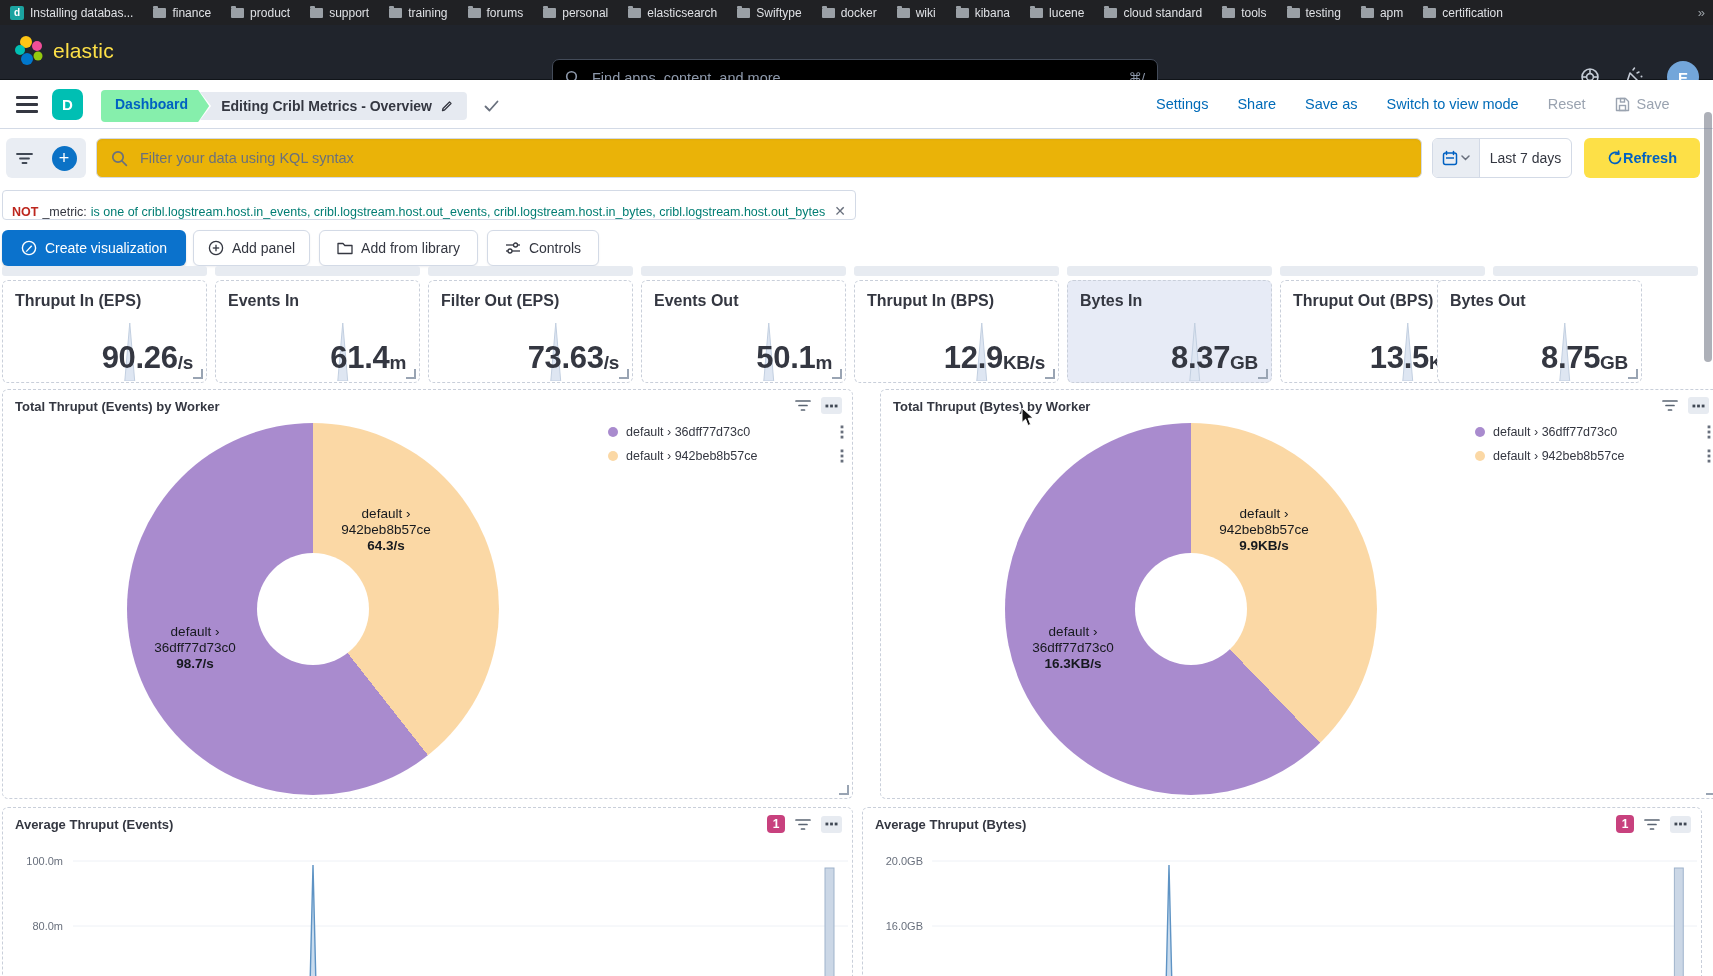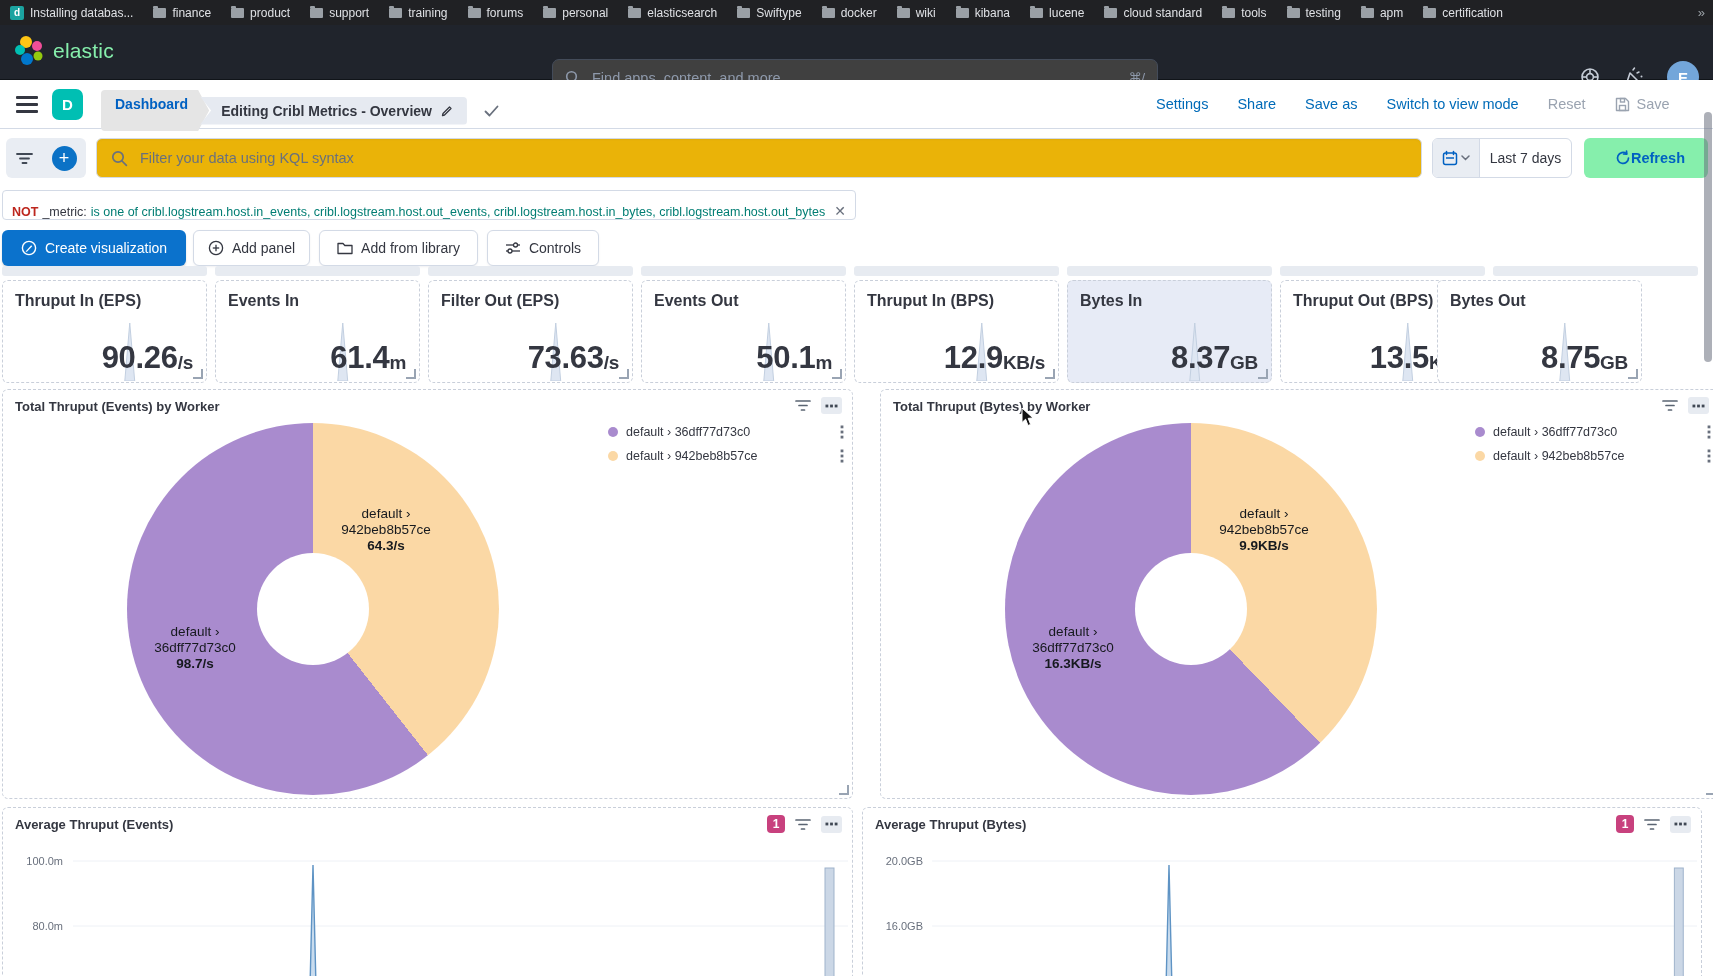--- a/index.html
+++ b/index.html
@@ -12,38 +12,38 @@
   .bookmark{display:flex;align-items:center;gap:6px;font-size:12px;color:#dfe1e5;cursor:default;white-space:nowrap;}
   .bm-icon{width:13px;height:10px;background:#9aa0a6;border-radius:1px;position:relative;flex:0 0 auto;}
   .bm-icon::before{content:"";position:absolute;left:0;top:-2px;width:5px;height:2px;background:#9aa0a6;border-radius:1px 1px 0 0;}
   .bm-icon.site{width:14px;height:14px;background:#1ba3a0;border-radius:2px;color:#fff;font-size:10px;font-weight:700;
                 display:flex;align-items:center;justify-content:center;}
   .bm-icon.site::before{display:none;}
   .bm-overflow{position:absolute;right:8px;top:0;height:25px;display:flex;align-items:center;color:#9aa0a6;font-size:13px;}
   
   .ehdr{position:absolute;left:0;top:25px;width:1713px;height:55px;background:#20242c;border-bottom:1px solid #101419;box-sizing:border-box;}
   .brand{position:absolute;left:14px;top:10px;display:flex;align-items:center;gap:9px;}
-  .brand-name{color:#86efac;font-size:21px;font-weight:500;letter-spacing:.2px;}
-  .hsearch{position:absolute;left:552px;top:34px;width:606px;height:37px;background:#404040;border:1px solid #434b59;
+  .brand-name{color:#fde047;font-size:21px;font-weight:500;letter-spacing:.2px;}
+  .hsearch{position:absolute;left:552px;top:34px;width:606px;height:37px;background:#000000;border:1px solid #434b59;
            border-radius:7px;display:flex;align-items:center;padding:0 12px;box-sizing:border-box;gap:9px;}
   .hsearch input{flex:1;background:transparent;border:none;outline:none;color:#c6ccd6;font-size:14.5px;font-family:inherit;}
   .hsearch input::placeholder{color:#8e99ab;}
   .hshortcut{color:#8e99ab;font-size:13px;}
   .hicons{position:absolute;right:14px;top:36px;display:flex;align-items:center;gap:22px;}
   .avatar{width:32px;height:32px;border-radius:50%;background:#73a6da;color:#fff;font-size:15px;font-weight:600;
           display:flex;align-items:center;justify-content:center;}
   
   .knav{position:absolute;left:0;top:80px;width:1713px;height:49px;background:#fff;border-bottom:1px solid #d3dae6;box-sizing:border-box;}
   .hamburger{position:absolute;left:16px;top:16px;width:22px;height:17px;display:flex;flex-direction:column;justify-content:space-between;cursor:pointer;}
   .hamburger div{height:2.6px;background:#343741;border-radius:1px;}
   .space-badge{position:absolute;left:52px;top:9px;width:31px;height:31px;border-radius:7px;background:#00bfb3;color:#fff;
                font-size:15px;font-weight:700;display:flex;align-items:center;justify-content:center;}
   .crumbs{position:absolute;left:101px;top:10px;display:flex;align-items:center;}
   .crumb{height:28px;display:flex;align-items:center;font-size:14px;font-weight:600;white-space:nowrap;}
-  .crumb1{background:#e5e5e5;color:#0061c2;padding:0 21px 13px 14px;border-radius:4px 0 0 4px;
+  .crumb1{background:#86efac;color:#0061c2;padding:0 21px 4px 14px;border-radius:4px 0 0 4px;
           clip-path:polygon(0 0,calc(100% - 11px) 0,100% 50%,calc(100% - 11px) 100%,0 100%);}
   .crumb2{background:#e6eaf1;color:#343741;padding:0 13px 0 21px;margin-left:-9px;gap:8px;border-radius:0 4px 4px 0;
           clip-path:polygon(0 0,100% 0,100% 100%,0 100%,11px 50%);}
   .crumb-check{margin-left:16px;}
   .knav-actions{position:absolute;left:1156px;top:80px;height:48px;display:flex;align-items:center;gap:29px;font-size:14.5px;font-weight:500;white-space:nowrap;}
   .knav-actions .lnk{color:#006bb8;cursor:pointer;}
   .knav-actions .dis{color:#9aa3b0;}
   .save-grp{display:flex;align-items:center;gap:7px;color:#9aa3b0;justify-content:space-between;}
   
   .qbar-left{position:absolute;left:6px;top:138px;width:80px;height:40px;background:#e9edf3;border-radius:6px;
@@ -51,22 +51,22 @@
   .plus-btn{width:25px;height:25px;border-radius:50%;background:#0b72c6;color:#fff;font-size:18px;font-weight:500;
             display:flex;align-items:center;justify-content:center;line-height:1;}
   .kql{position:absolute;left:96px;top:138px;width:1326px;height:40px;background:#eab308;border:1px solid #d3dae6;border-radius:6px;
        display:flex;align-items:center;gap:10px;padding:0 14px;box-sizing:border-box;box-shadow:inset 0 1px 2px rgba(60,70,90,.06);}
   .kql input{flex:1;border:none;outline:none;font-size:14.5px;color:#343741;font-family:inherit;background:transparent;}
   .kql input::placeholder{color:#69707d;}
   .datepicker{position:absolute;left:1432px;top:138px;width:140px;height:40px;background:#fff;border:1px solid #d3dae6;border-radius:6px;
               display:flex;align-items:stretch;box-sizing:border-box;overflow:hidden;}
   .dp-icon{width:46px;background:#e9edf3;border-right:1px solid #d3dae6;display:flex;align-items:center;justify-content:center;gap:3px;}
   .dp-text{flex:1;display:flex;align-items:center;justify-content:center;font-size:14px;color:#343741;}
-  .refresh-btn{position:absolute;left:1584px;top:138px;width:116px;height:40px;background:#86efac;border-radius:6px;
-               display:flex;align-items:center;justify-content:center;gap:0;color:#0061c2;font-size:14.5px;font-weight:600;cursor:pointer;padding-left:8px;}
+  .refresh-btn{position:absolute;left:1584px;top:138px;width:116px;height:40px;background:#fde047;border-radius:6px;
+               display:flex;align-items:center;justify-content:center;gap:0;color:#0061c2;font-size:14.5px;font-weight:600;cursor:pointer;}
   
   .fpill{position:absolute;left:2px;top:190px;height:28px;display:inline-flex;align-items:flex-end;gap:4px;
          background:#fff;border:1px solid #d3dae6;border-radius:4px;padding:0 9px;font-size:12.5px;cursor:pointer;}
   .fp-not{color:#bd271e;font-weight:700;}
   .fp-field{color:#343741;}
   .fp-val{color:#017d73;}
   .fp-x{color:#69707d;font-size:14px;margin-left:5px;}
   
   .ebtn{position:absolute;top:230px;height:36px;border-radius:6px;display:flex;align-items:center;justify-content:center;gap:8px;
         font-size:14px;font-weight:500;box-sizing:border-box;cursor:pointer;}

